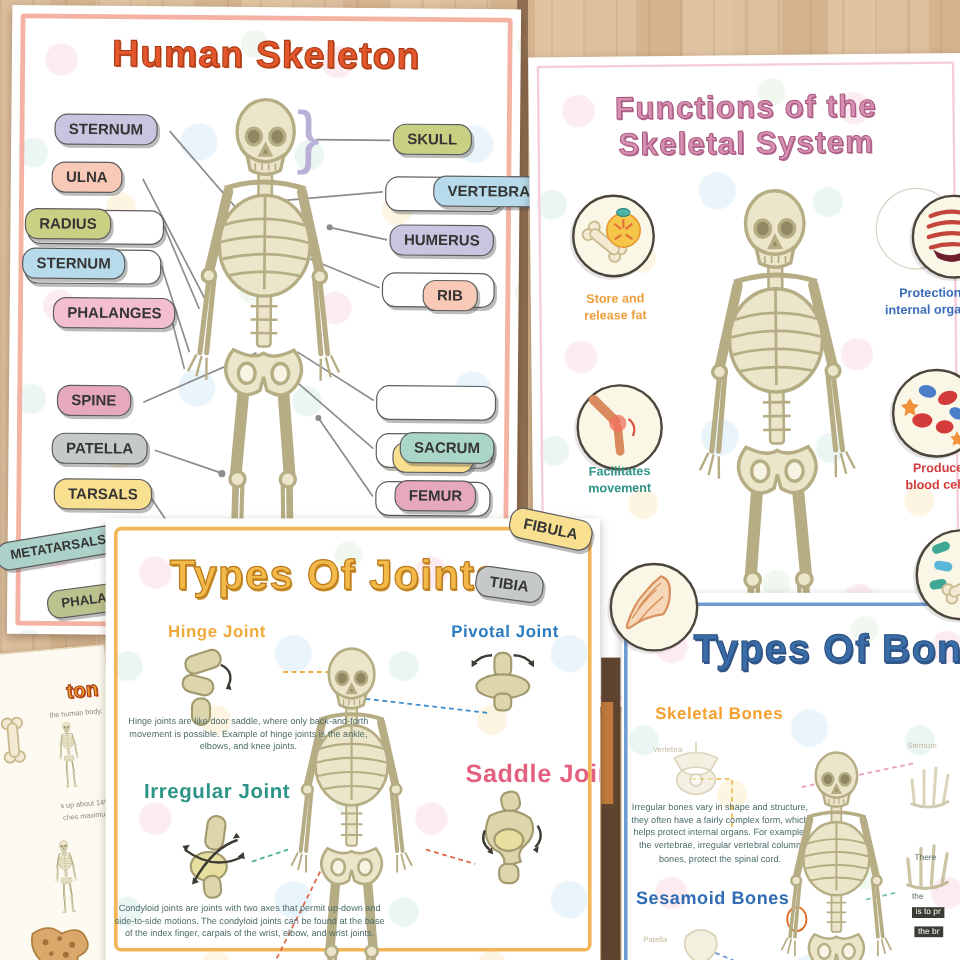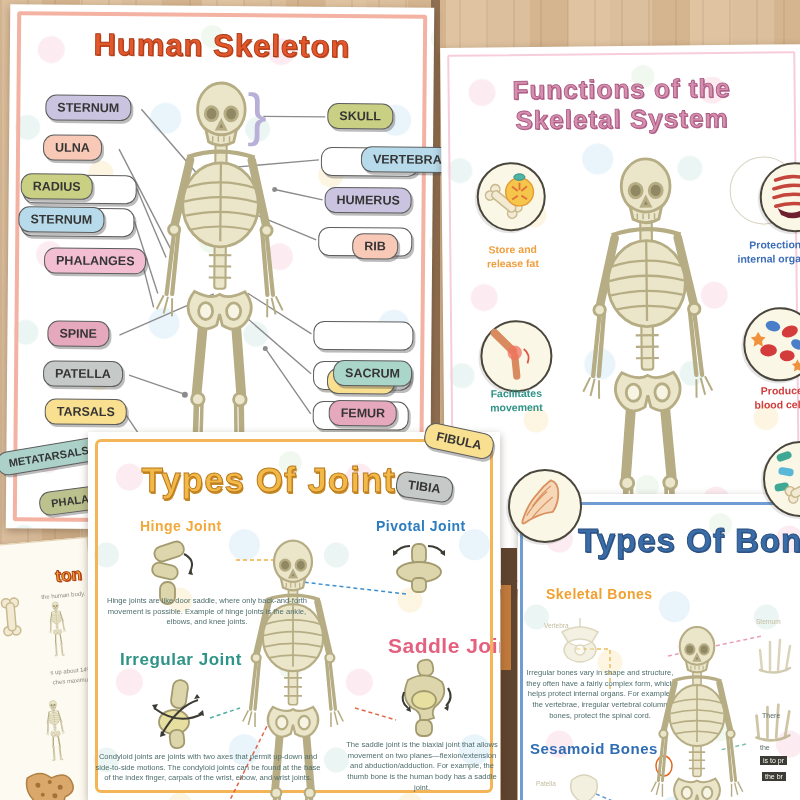--- a/index.html
+++ b/index.html
@@ -418,19 +418,18 @@
       </g>
       <g stroke="#3c3c34" stroke-width="2" fill="none">
         <path d="M8,34 q-4,10 4,16"></path>
           <path d="M52,30 q6,10 -2,18"></path>
       </g>
       <g fill="#3c3c34">
           <path d="M10,52 l4,-4 1,6 z"></path>
           <path d="M48,50 l5,-3 -1,6 z"></path>
         </g>
     </svg>
-    <div class="hand" style="left:258px;top:308px;width:152px;">The saddle joint is the biaxial joint that allows movement on two planes—flexion/extension and abduction/adduction. For example, the thumb bone is the human body has a saddle joint.</div>
   </div>
 
   <div class="pill" style="left: 424px; top: 428px; z-index: 7; transform: rotate(12deg); background-color: rgb(249, 223, 144);">FIBULA</div>
   <div class="pill" style="left: 396px; top: 474px; z-index: 7; transform: rotate(8deg); background-color: rgb(197, 201, 200);">TIBIA</div>
 
 </div>
 
 </body></html>

